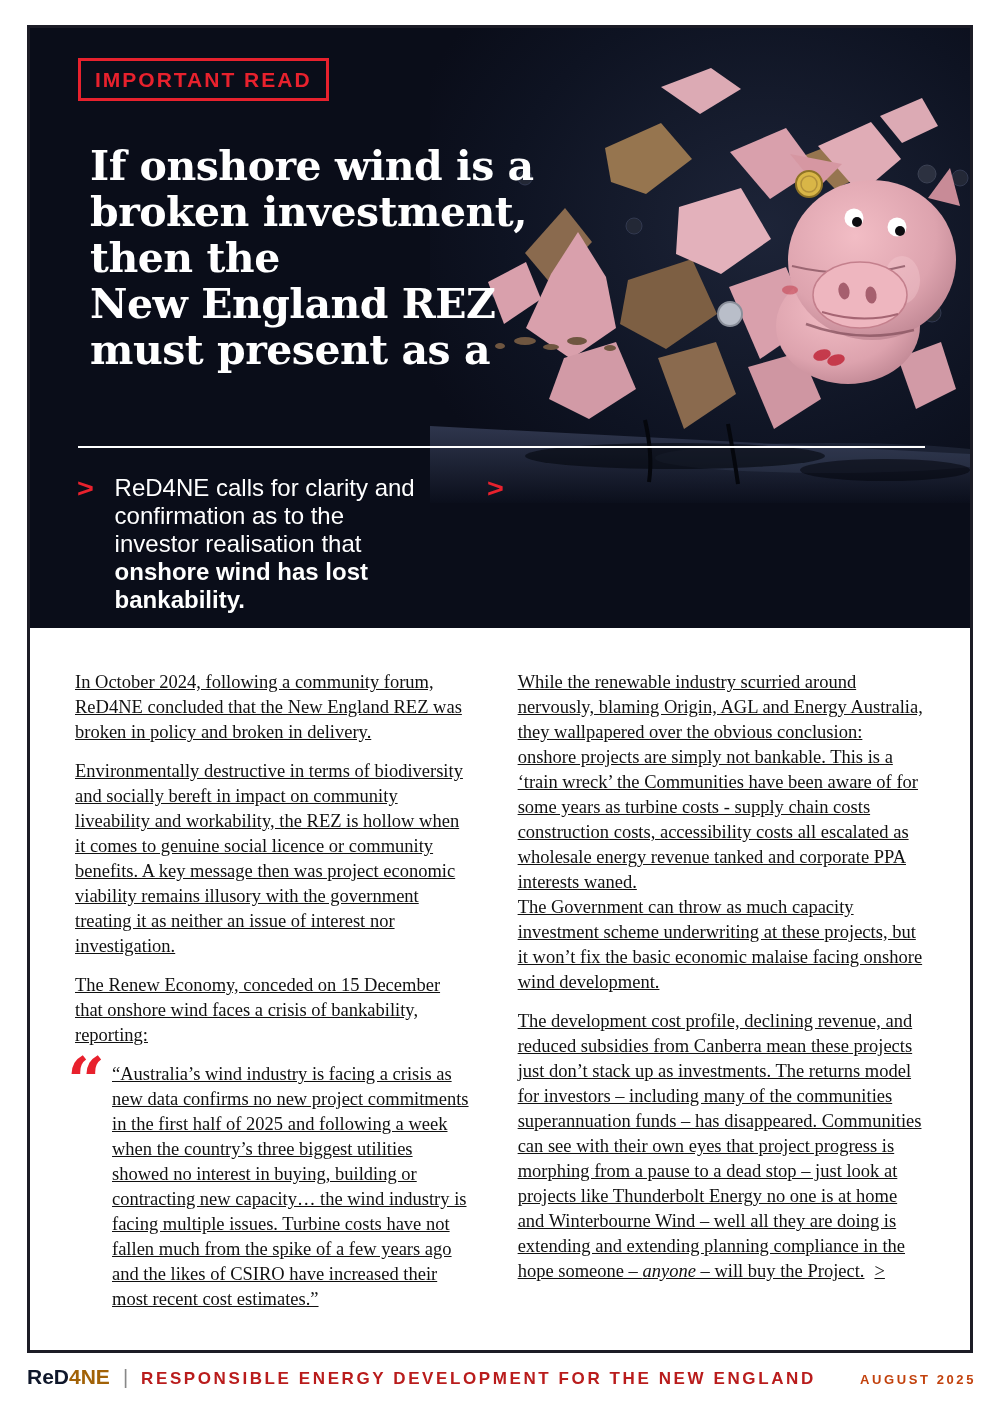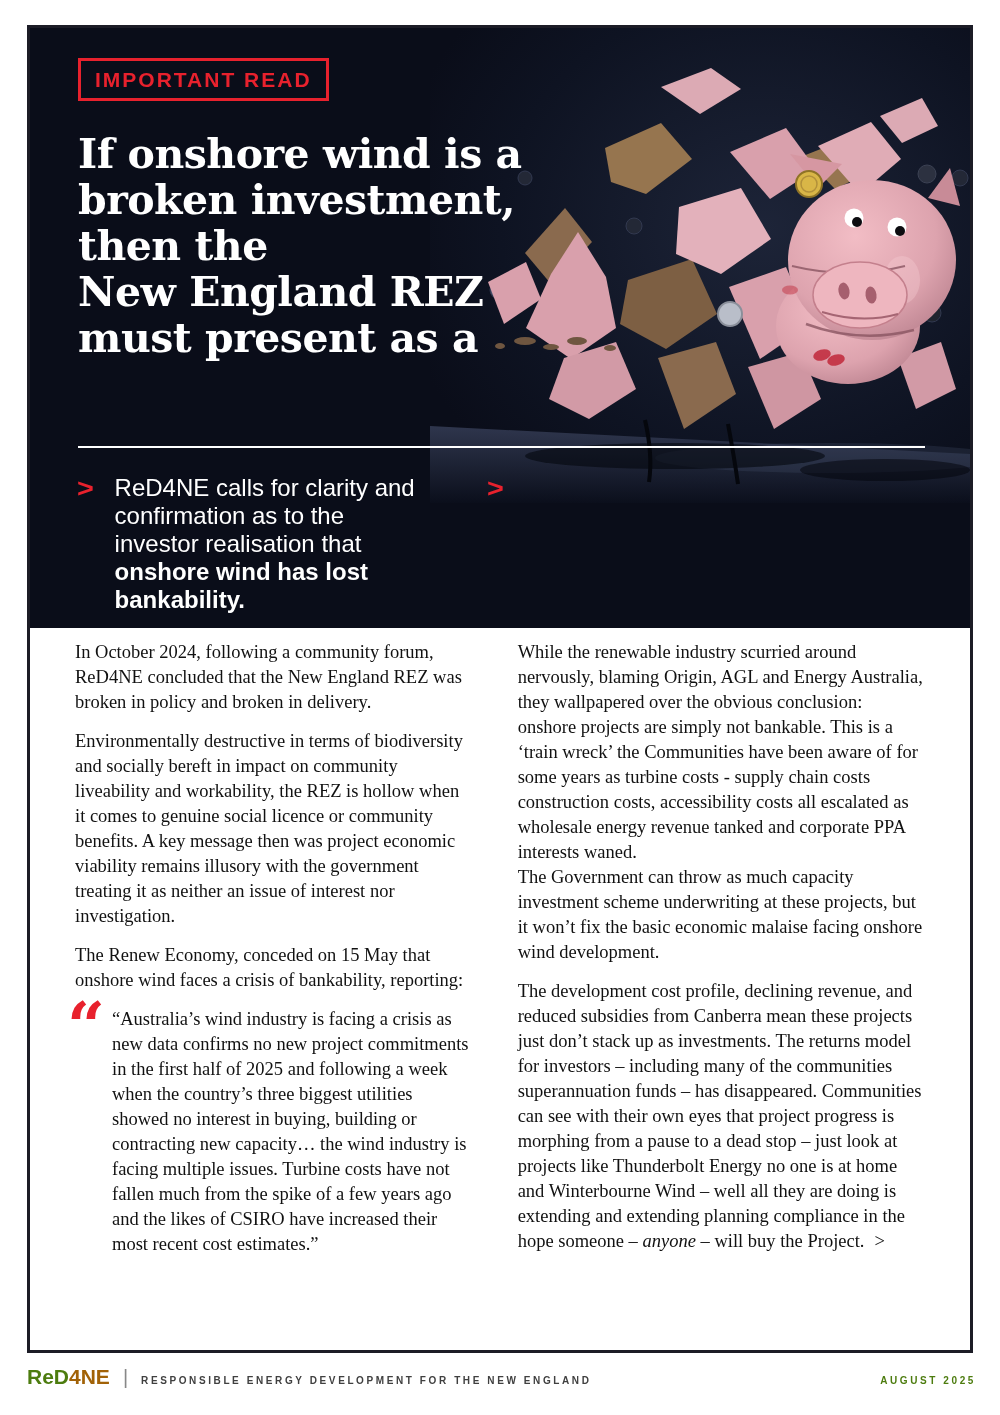--- a/index.html
+++ b/index.html
@@ -8,67 +8,67 @@
   .frame{position:absolute;left:27px;top:25px;width:946px;height:1328px;
          border:3px solid #1c1c26;box-sizing:border-box;background:#ffffff;}
 
   
   .hero{position:relative;width:100%;height:600px;background:#0a0d19;overflow:hidden;}
   .hero-illustration{position:absolute;right:0;top:0;width:540px;height:475px;}
   .badge{position:absolute;left:48px;top:30px;z-index:3;
          border:3px solid #e8212d;color:#e8212d;
          font-family:"Liberation Sans", sans-serif;font-weight:700;
          font-size:21px;letter-spacing:2px;padding:8px 14px;line-height:1;}
-  .headline{position:absolute;left:48px;top:103px;z-index:3;margin:0;
+  .headline{position:absolute;left:48px;top:103px;z-index:3;margin:12px;
             font-family:"DejaVu Serif", serif;font-weight:700;
             font-size:41px;line-height:46px;color:#ffffff;letter-spacing:-0.5px;}
   .headline .hl-white{white-space:pre-line;display:block;}
   .headline .hl-red{display:block;color:#e8212d;}
   .hero-rule{position:absolute;left:48px;top:418px;width:847px;height:2px;
              background:#ffffff;z-index:3;}
   .bullets{position:absolute;left:48px;top:446px;width:850px;display:flex;z-index:3;}
   .bullet{display:flex;align-items:flex-start;}
   .bullet-left{width:390px;}
   .bullet-right{margin-left:20px;width:440px;}
   .bullet .arrow{font-family:"Liberation Sans", sans-serif;font-weight:900;
                  color:#e8212d;font-size:25px;line-height:28px;margin-right:22px;
                  transform:scaleX(1.15);}
   .bullet-text{font-family:"Liberation Sans", sans-serif;color:#ffffff;
                font-size:24px;line-height:28px;}
   .bullet-left .bullet-text{width:305px;}
   .bullet-right .bullet-text{width:355px;}
   .bullet-text b{font-weight:700;}
 
   
-  .article{position:relative;display:flex;padding:12px 45px 0 45px;
-           color:#111111;}
+  .article{position:relative;display:flex;padding:42px 45px 0 45px;
+           color:#111111;text-decoration:underline;}
   .col{font-size:18.5px;line-height:25px;}
   .col-left{width:402px;margin-right:48px;}
   .col-right{width:415px;}
   .col p{margin:0 0 14px 0;}
   .prewrap{white-space:pre-line;}
   .quote-block{position:relative;padding-left:37px;margin-top:6px;}
   .quote-mark{position:absolute;left:-8px;top:-14px;color:#e8212d;
               font-family:"DejaVu Serif", serif;font-weight:700;font-size:66px;
               line-height:1;}
   .quote-block p{margin:0 0 14px 0;}
   .cont-arrow{font-family:"Liberation Serif", serif;margin-left:10px;}
   em{font-style:italic;}
 
   
   .footer{position:absolute;left:27px;right:24px;top:1365px;
           display:flex;align-items:baseline;
           font-family:"Liberation Sans", sans-serif;color:#1c1c1c;}
   .logo{font-size:21px;font-weight:800;letter-spacing:0;}
-  .logo .logo-red{color:#4d7c0f;}
+  .logo .logo-red{color:#0f172a;}
   .logo .logo-black{color:#a16207;}
   .footer-divider{color:#888888;font-size:20px;margin:0 13px;font-weight:400;}
-  .tagline{font-size:10px;letter-spacing:2.6px;font-weight:600;color:#404040;}
-  .footer-date{margin-left:auto;font-size:10px;letter-spacing:2.6px;
-               font-weight:600;color:#4d7c0f;}
+  .tagline{font-size:17px;letter-spacing:2.6px;font-weight:600;color:#b91c1c;}
+  .footer-date{margin-left:auto;font-size:13px;letter-spacing:2.6px;
+               font-weight:600;color:#c2410c;}
 </style>
 </head>
 <body>
 
 <div class="sheet">
   <div class="frame">
 
     <div class="hero">
 
       <svg class="hero-illustration" viewBox="0 0 540 475" aria-hidden="true">
@@ -181,21 +181,21 @@
         <div class="bullet bullet-right">
           <span class="arrow">&gt;</span>
         </div>
       </div>
     </div>
 
     <div class="article">
       <div class="col col-left">
         <p>In October 2024, following a community forum, ReD4NE concluded that the New England REZ was broken in policy and broken in delivery.</p>
         <p>Environmentally destructive in terms of biodiversity and socially bereft in impact on community liveability and workability, the REZ is hollow when it comes to genuine social licence or community benefits. A key message then was project economic viability remains illusory with the government treating it as neither an issue of interest nor investigation.</p>
-        <p>The Renew Economy, conceded on 15 May that onshore wind faces a crisis of bankability, reporting:</p>
+        <p>The Renew Economy, conceded on 15 December that onshore wind faces a crisis of bankability, reporting:</p>
         <div class="quote-block">
           <span class="quote-mark">“</span>
           <p>“Australia’s wind industry is facing a crisis as new data confirms no new project commitments in the first half of 2025 and following a week when the country’s three biggest utilities showed no interest in buying, building or contracting new capacity… the wind industry is facing multiple issues. Turbine costs have not fallen much from the spike of a few years ago and the likes of CSIRO have increased their most recent cost estimates.”</p>
         </div>
       </div>
       <div class="col col-right">
         <p class="prewrap">While the renewable industry scurried around nervously, blaming Origin, AGL and Energy Australia, they wallpapered over the obvious conclusion: onshore projects are simply not bankable. This is a ‘train wreck’ the Communities have been aware of for some years as turbine costs - supply chain costs construction costs, accessibility costs all escalated as wholesale energy revenue tanked and corporate PPA interests waned.
 The Government can throw as much capacity investment scheme underwriting at these projects, but it won’t fix the basic economic malaise facing onshore wind development.</p>
         <p>
           <span>The development cost profile, declining revenue, and reduced subsidies from Canberra mean these projects just don’t stack up as investments. The returns model for investors – including many of the communities superannuation funds – has disappeared. Communities can see with their own eyes that project progress is morphing from a pause to a dead stop – just look at projects like Thunderbolt Energy no one is at home and Winterbourne Wind – well all they are doing is extending and extending planning compliance in the hope someone – </span><em>anyone</em><span> – will buy the Project.</span><span class="cont-arrow">&gt;</span>

